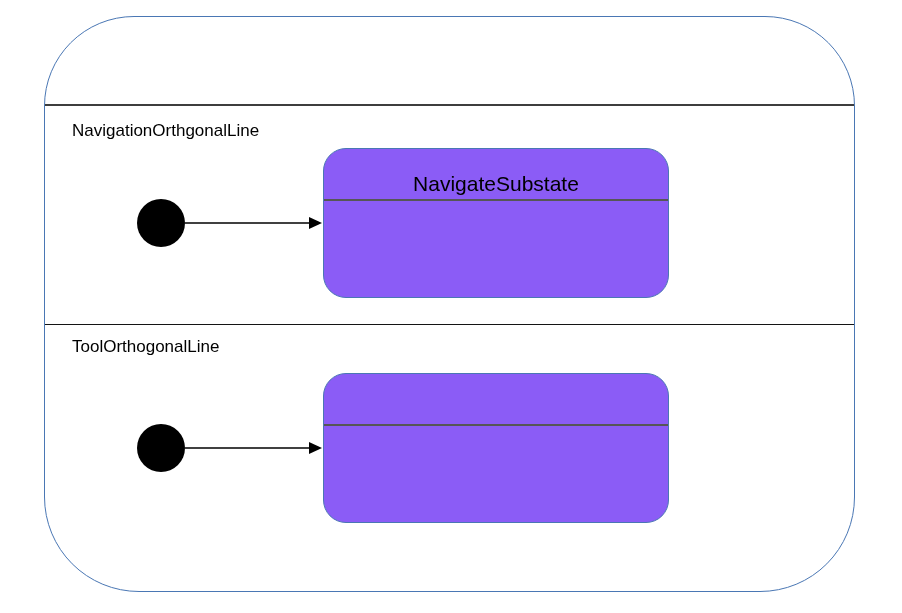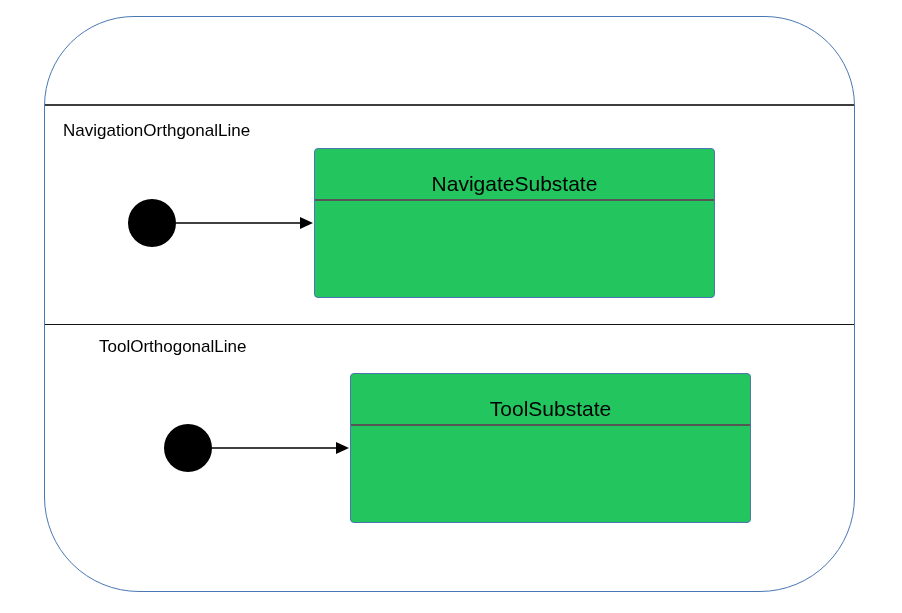--- a/index.html
+++ b/index.html
@@ -51,27 +51,27 @@
     position: absolute;
     left: 45px;
     top: 323.5px;
     width: 809px;
     height: 1.5px;
     background: #141414;
   }
   
   .region {
     position: absolute;
-    left: 44px;
+    left: 53px;
     width: 811px;
     background: transparent;
     padding-left: 12px;
   }
   .region-1 { top: 105px; height: 218px; }
-  .region-2 { top: 325px; height: 267px; margin-left: 36px; }
+  .region-2 { top: 325px; height: 267px; }
   .region-label {
     position: absolute;
     left: 19px;
     font-size: 17px;
     line-height: 21px;
     color: #000000;
     white-space: nowrap;
   }
   .region-1 .region-label { top: 15px; }
   .region-2 .region-label { top: 11px; }
@@ -92,25 +92,25 @@
     left: 132px;
     width: 138px;
     height: 18px;
   }
   .region-1 .transition { top: 109px; }
   .region-2 .transition { top: 114px; }
   
   .substate {
     position: absolute;
     left: 270px;
-    width: 401px;
+    width: 346px;
     height: 150px;
     border: 1.5px solid #4a77b4;
-    border-radius: 4px;
-    background: #22c55e;
+    border-radius: 23px;
+    background: #8b5cf6;
   }
   .region-1 .substate { top: 43px; }
   .region-2 .substate { top: 48px; }
   .substate-title {
     position: absolute;
     left: 0;
     top: 18px;
     width: 100%;
     height: 34px;
     display: flex;
@@ -169,19 +169,18 @@
     <div class="region-label">ToolOrthogonalLine</div>
 
     <div class="initial-state"></div>
 
     <svg class="transition" width="138" height="18" viewBox="0 0 138 18">
       <line x1="0" y1="9" x2="124" y2="9" stroke="#000000" stroke-width="1.5"></line>
       <polygon points="124,3 137,9 124,15" fill="#000000"></polygon>
     </svg>
 
     <div class="substate">
-      <div class="substate-title">ToolSubstate</div>
       <div class="substate-separator"></div>
       <div class="substate-body"></div>
     </div>
   </div>
 
 </div>
 
 </body></html>

